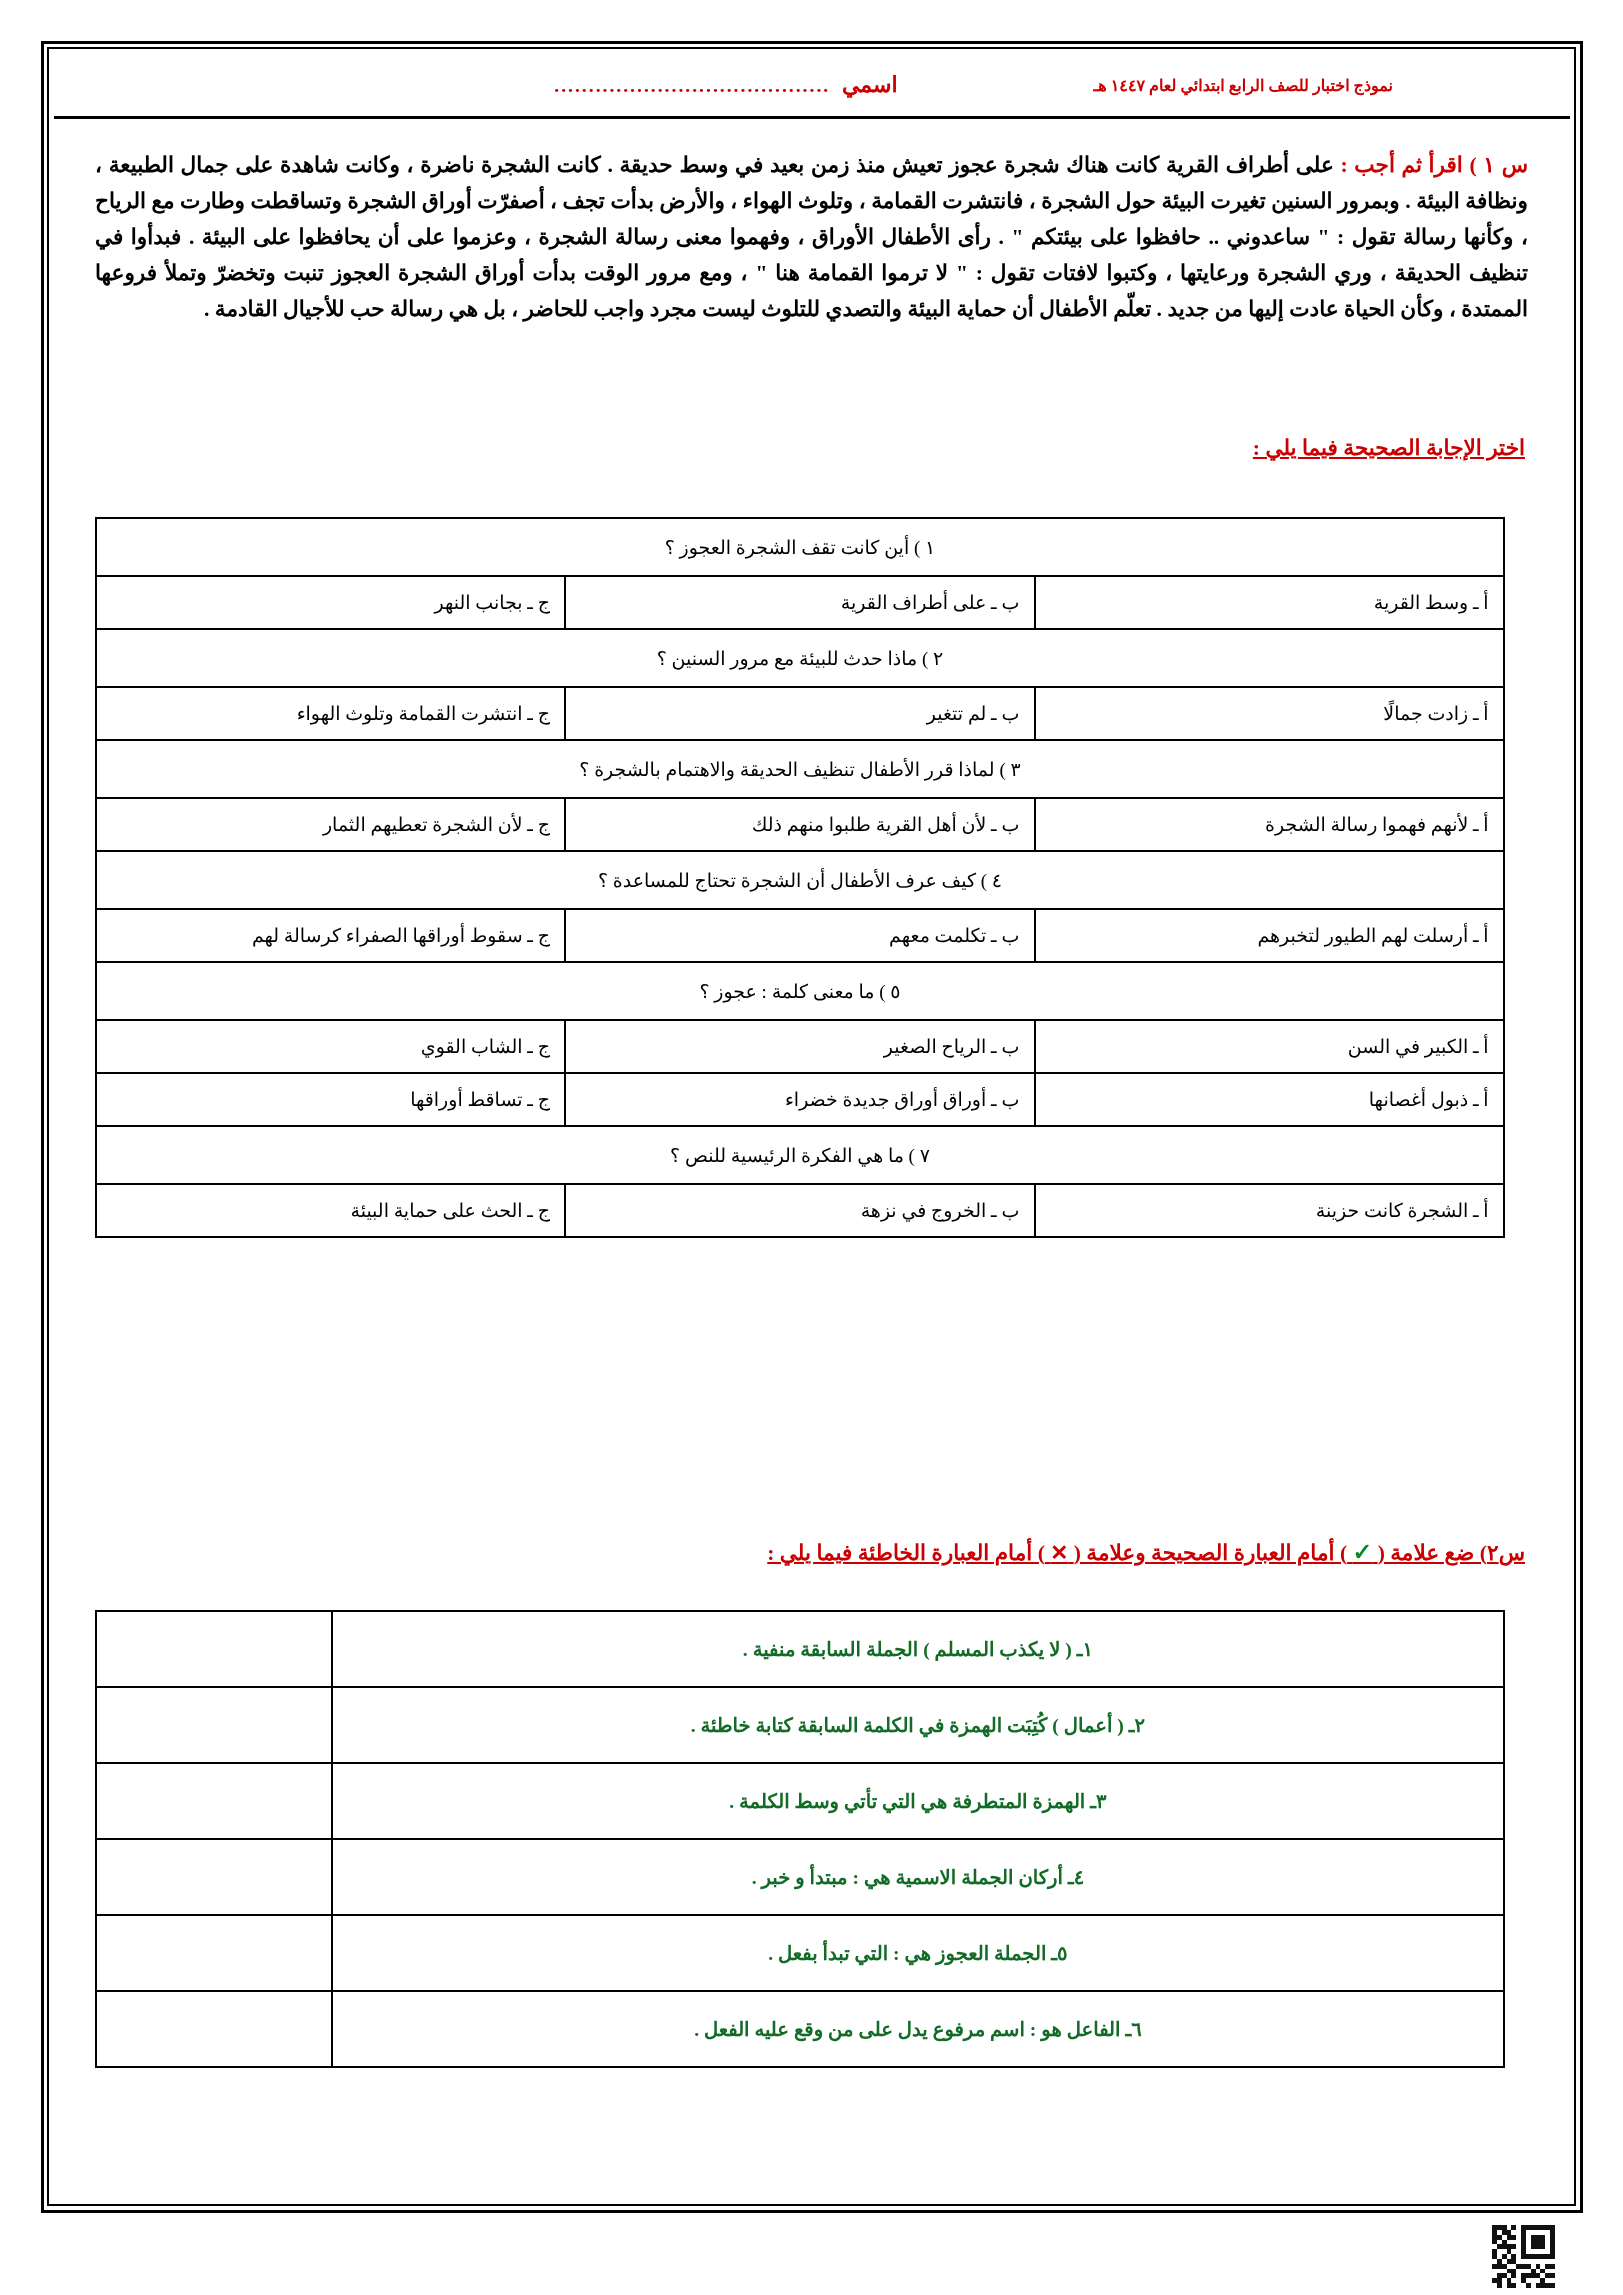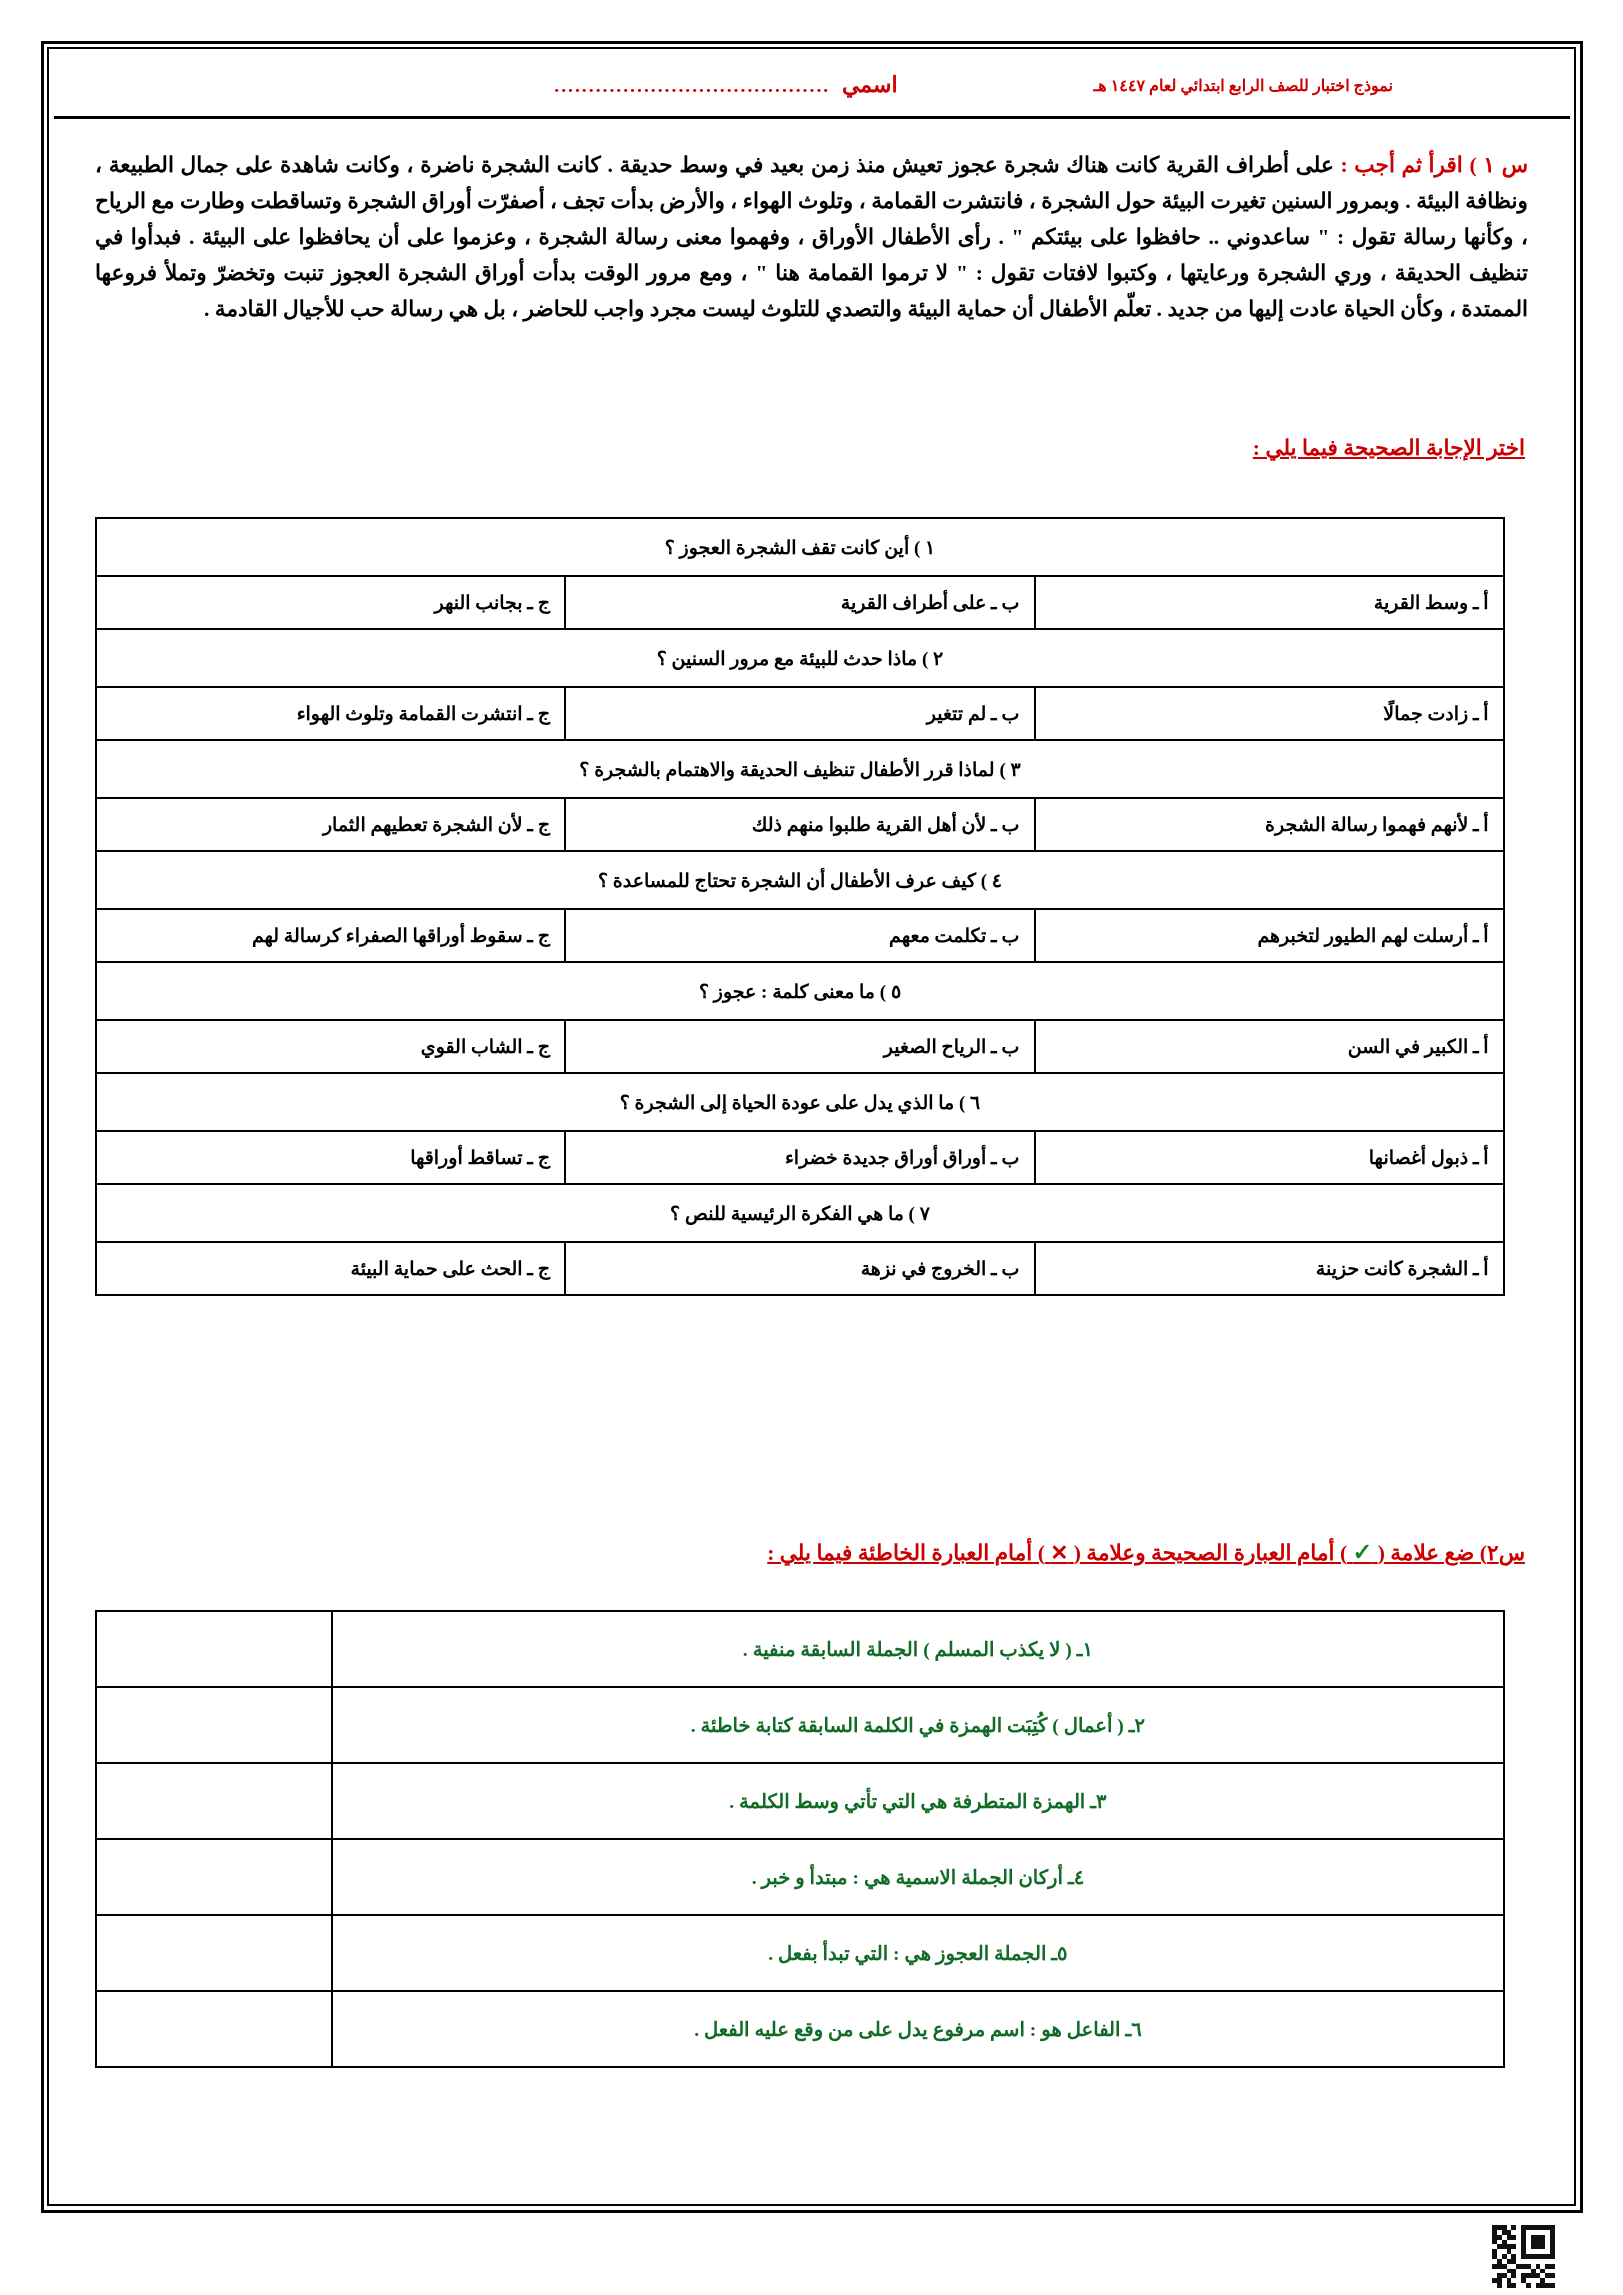--- a/index.html
+++ b/index.html
@@ -111,21 +111,21 @@
     width: 1410px;
     border-collapse: collapse;
     direction: rtl;
     table-layout: fixed;
   }
   table.mcq td {
     border: 2px solid #000000;
     padding: 0 14.4px;
     vertical-align: middle;
     font-size: 19px;
-    font-weight: bold;
+    font-weight: normal;
     color: #000000;
   }
   td.qtext {
     color: #126b26;
     text-align: center;
     height: 56px;
     font-size: 19.6px;
   }
   td.opt {
     height: 51px;
@@ -254,23 +254,20 @@
       <tr>
         <td class="qtext" colspan="3">٥ ) ما معنى كلمة : عجوز  ؟</td>
       </tr>
       <tr>
         <td class="opt a">أ ـ الكبير في السن</td>
         <td class="opt b">ب ـ الرياح الصغير</td>
         <td class="opt c">ج ـ الشاب القوي</td>
       </tr>
 
       <tr>
-        <td class="qtext" colspan="3">٦ ) ما الذي يدل على عودة الحياة إلى الشجرة  ؟</td>
-      </tr>
-      <tr>
         <td class="opt a">أ ـ ذبول أغصانها</td>
         <td class="opt b">ب ـ أوراق أوراق جديدة خضراء</td>
         <td class="opt c">ج ـ تساقط أوراقها</td>
       </tr>
 
       <tr>
         <td class="qtext" colspan="3">٧ ) ما هي الفكرة الرئيسية للنص  ؟</td>
       </tr>
       <tr>
         <td class="opt a">أ ـ الشجرة كانت حزينة</td>

